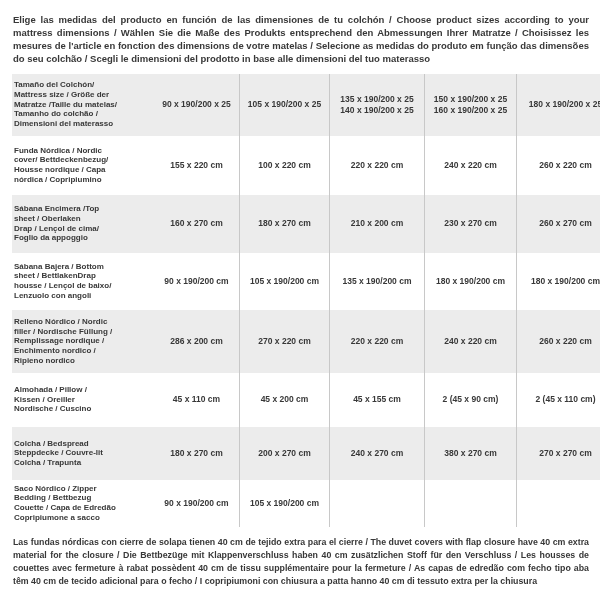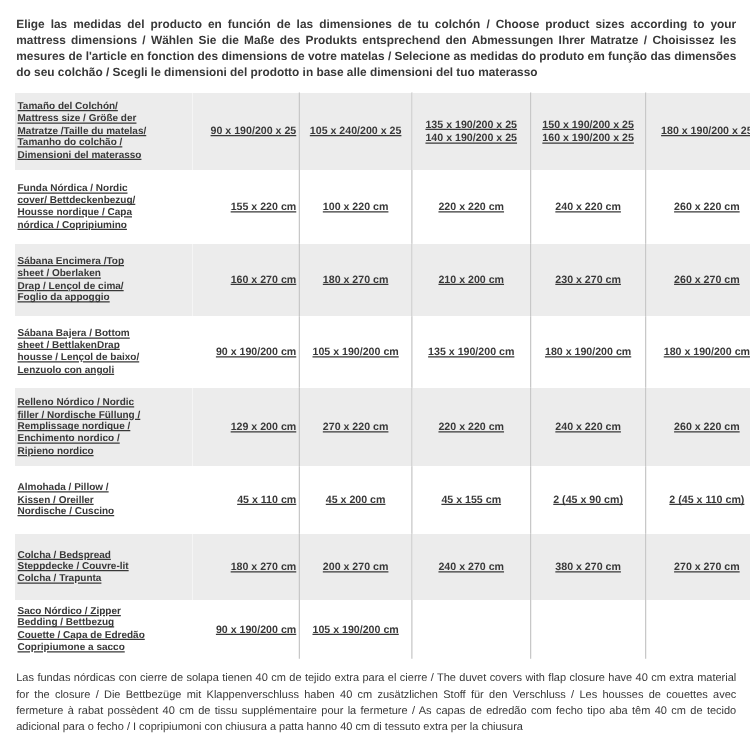--- a/index.html
+++ b/index.html
@@ -27,38 +27,37 @@
   table.size-table {
     width: 576px;
     border-collapse: collapse;
     table-layout: fixed;
   }
   table.size-table td {
     font-weight: bold;
     vertical-align: middle;
     padding: 2px 2px;
     overflow: hidden;
-    text-decoration: underline;
   }
   td.label-cell {
     font-size: 8px;
     line-height: 9.7px;
     padding-left: 8px;
     white-space: pre-line;
     text-align: left;
   }
   td.value-cell {
     font-size: 8.5px;
     line-height: 10.5px;
     text-align: center;
     white-space: pre-line;
   }
   
   table.size-table td:nth-child(1) { width: 138px; }
-  table.size-table td:nth-child(2) { width: 81px; text-align: right; }
+  table.size-table td:nth-child(2) { width: 81px; }
   table.size-table td:nth-child(3) { width: 85px; }
   table.size-table td:nth-child(4) { width: 90px; }
   table.size-table td:nth-child(5) { width: 87px; }
   table.size-table td:nth-child(6) { width: 93px; }
   
   table.size-table td:nth-child(3),
   table.size-table td:nth-child(4),
   table.size-table td:nth-child(5),
   table.size-table td:nth-child(6) {
     border-left: 1.5px solid #c8c8c8;
@@ -70,42 +69,42 @@
   table.size-table tr:nth-child(1) { height: 62px; }
   table.size-table tr:nth-child(2) { height: 59px; }
   table.size-table tr:nth-child(3) { height: 58px; }
   table.size-table tr:nth-child(4) { height: 57px; }
   table.size-table tr:nth-child(5) { height: 63px; }
   table.size-table tr:nth-child(6) { height: 54px; }
   table.size-table tr:nth-child(7) { height: 53px; }
   table.size-table tr:nth-child(8) { height: 47px; }
   .footnote {
     font-size: 8.8px;
-    font-weight: normal;
+    font-weight: bold;
     line-height: 13.2px;
     text-align: justify;
     margin: 9px 1px 0 1px;
   }
 </style>
 </head>
 <body>
 
 <div class="page">
   <p class="intro">Elige las medidas del producto en función de las dimensiones de tu colchón / Choose product sizes according to your mattress dimensions / Wählen Sie die Maße des Produkts entsprechend den Abmessungen Ihrer Matratze / Choisissez les mesures de l'article en fonction des dimensions de votre matelas / Selecione as medidas do produto em função das dimensões do seu colchão / Scegli le dimensioni del prodotto in base alle dimensioni del tuo materasso</p>
 
   <table class="size-table">
     <tbody>
         <tr>
           <td class="label-cell">Tamaño del Colchón/
 Mattress size / Größe der
 Matratze /Taille du matelas/
 Tamanho do colchão /
 Dimensioni del materasso</td>
           <td class="value-cell">90 x 190/200 x 25</td>
-          <td class="value-cell">105 x 240/200 x 25</td>
+          <td class="value-cell">105 x 190/200 x 25</td>
           <td class="value-cell">135 x 190/200 x 25
 140 x 190/200 x 25</td>
           <td class="value-cell">150 x 190/200 x 25
 160 x 190/200 x 25</td>
           <td class="value-cell">180 x 190/200 x 25</td>
         </tr>
         <tr>
           <td class="label-cell">Funda Nórdica / Nordic
 cover/ Bettdeckenbezug/
 Housse nordique / Capa
@@ -137,21 +136,21 @@
           <td class="value-cell">135 x 190/200 cm</td>
           <td class="value-cell">180 x 190/200 cm</td>
           <td class="value-cell">180 x 190/200 cm</td>
         </tr>
         <tr>
           <td class="label-cell">Relleno Nórdico / Nordic
 filler / Nordische Füllung /
 Remplissage nordique /
 Enchimento nordico /
 Ripieno nordico</td>
-          <td class="value-cell">129 x 200 cm</td>
+          <td class="value-cell">286 x 200 cm</td>
           <td class="value-cell">270 x 220 cm</td>
           <td class="value-cell">220 x 220 cm</td>
           <td class="value-cell">240 x 220 cm</td>
           <td class="value-cell">260 x 220 cm</td>
         </tr>
         <tr>
           <td class="label-cell">Almohada / Pillow /
 Kissen / Oreiller
 Nordische / Cuscino</td>
           <td class="value-cell">45 x 110 cm</td>

